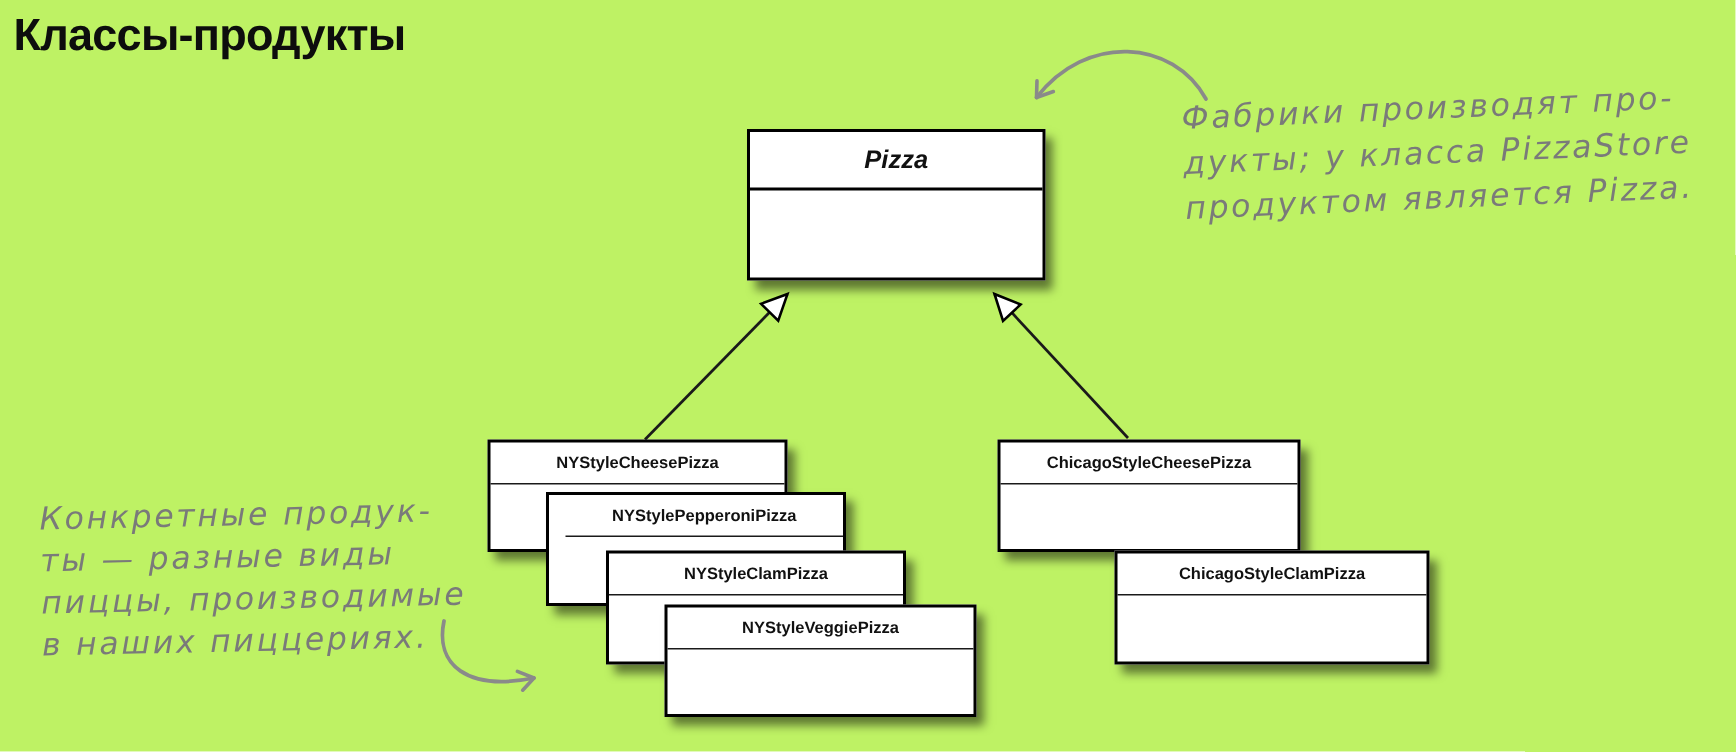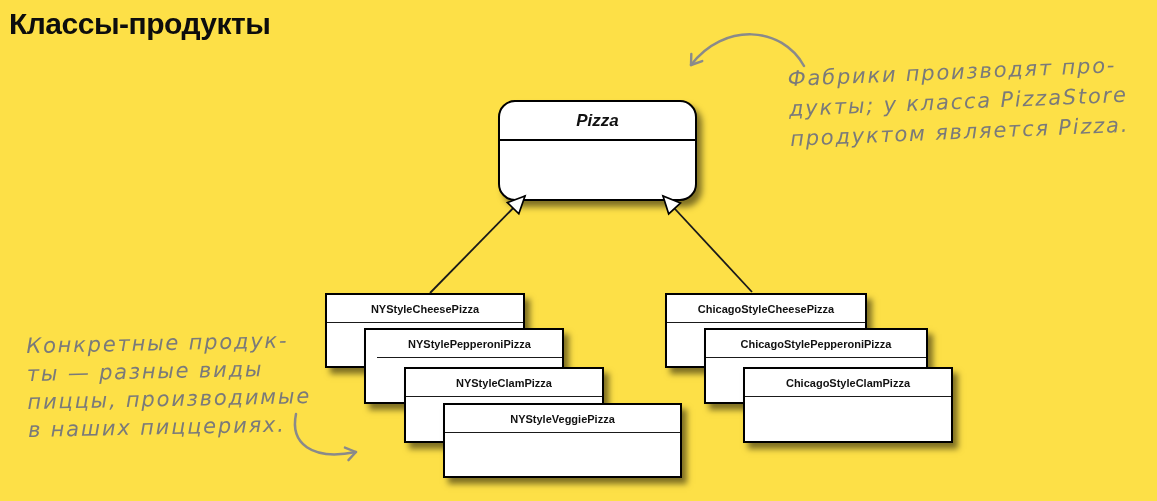--- a/index.html
+++ b/index.html
@@ -1,20 +1,20 @@
 <!DOCTYPE html>
 <html><head>
 <meta charset="utf-8">
 <style>
   html, body { margin: 0; padding: 0; background: #ffffff; }
   #stage {
     position: relative;
     width: 1157px;
     height: 501px;
-    background: #fde047;
+    background: #bef264;
     overflow: hidden;
     font-family: "Liberation Sans", sans-serif;
   }
 
   
   .page-title {
     position: absolute;
     left: 9px;
     top: 7px;
     font-size: 30px;
@@ -80,43 +80,40 @@
 
   .z2 { z-index: 2; } .z3 { z-index: 3; } .z4 { z-index: 4; } .z5 { z-index: 5; }
 </style>
 </head>
 <body>
 
 <div id="stage">
 
   <div class="page-title">Классы-продукты</div>
 
-  <div id="pizza-box" class="class-box z2" style="left:498px; top:100px; width:199px; height:101px; display:flex; flex-direction:column;border-radius:17px;">
+  <div id="pizza-box" class="class-box z2" style="left:498px; top:86px; width:199px; height:101px; display:flex; flex-direction:column;">
     <div class="compartment-title">Pizza</div>
     <div class="compartment-body"></div>
   </div>
 
   <div class="class-box z2" style="left:325px; top:293px; width:200px; height:75px;">
     <div class="compartment-title">NYStyleCheesePizza</div>
   </div>
   <div class="class-box z3" style="left:364px; top:328px; width:200px; height:76px;padding-left:11px;">
     <div class="compartment-title">NYStylePepperoniPizza</div>
   </div>
   <div class="class-box z4" style="left:404px; top:367px; width:200px; height:76px;">
     <div class="compartment-title">NYStyleClamPizza</div>
   </div>
-  <div class="class-box z5" style="left:443px; top:403px; width:239px; height:75px;">
+  <div class="class-box z5" style="left:443px; top:403px; width:208px; height:75px;">
     <div class="compartment-title">NYStyleVeggiePizza</div>
   </div>
 
   <div class="class-box z2" style="left:665px; top:293px; width:202px; height:75px;">
     <div class="compartment-title">ChicagoStyleCheesePizza</div>
-  </div>
-  <div class="class-box z3" style="left:704px; top:328px; width:224px; height:76px;">
-    <div class="compartment-title">ChicagoStylePepperoniPizza</div>
   </div>
   <div class="class-box z4" style="left:743px; top:367px; width:210px; height:76px;">
     <div class="compartment-title">ChicagoStyleClamPizza</div>
   </div>
 
   <div id="factory-note" class="hand-note">
     <div>Фабрики производят про-</div>
     <div>дукты; у класса PizzaStore</div>
     <div>продуктом является Pizza.</div>
   </div>

